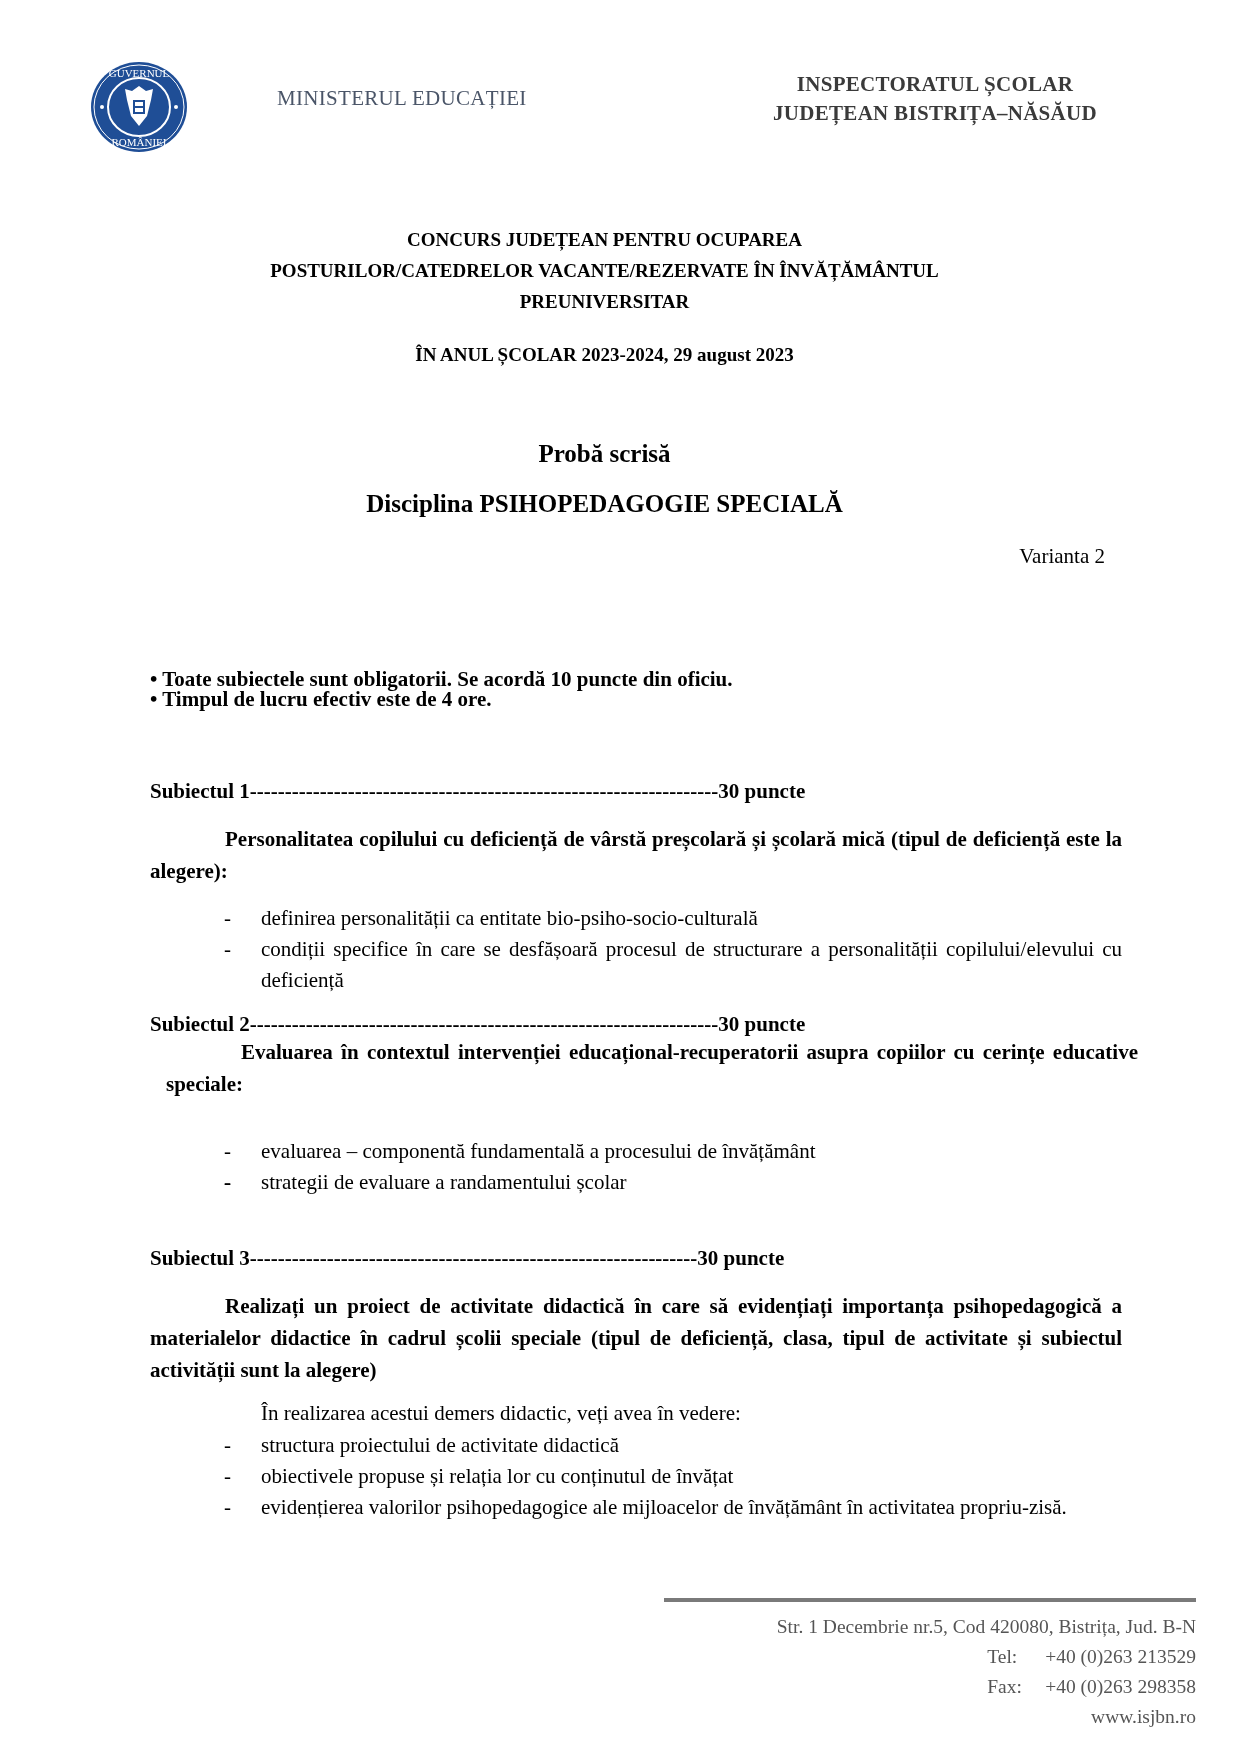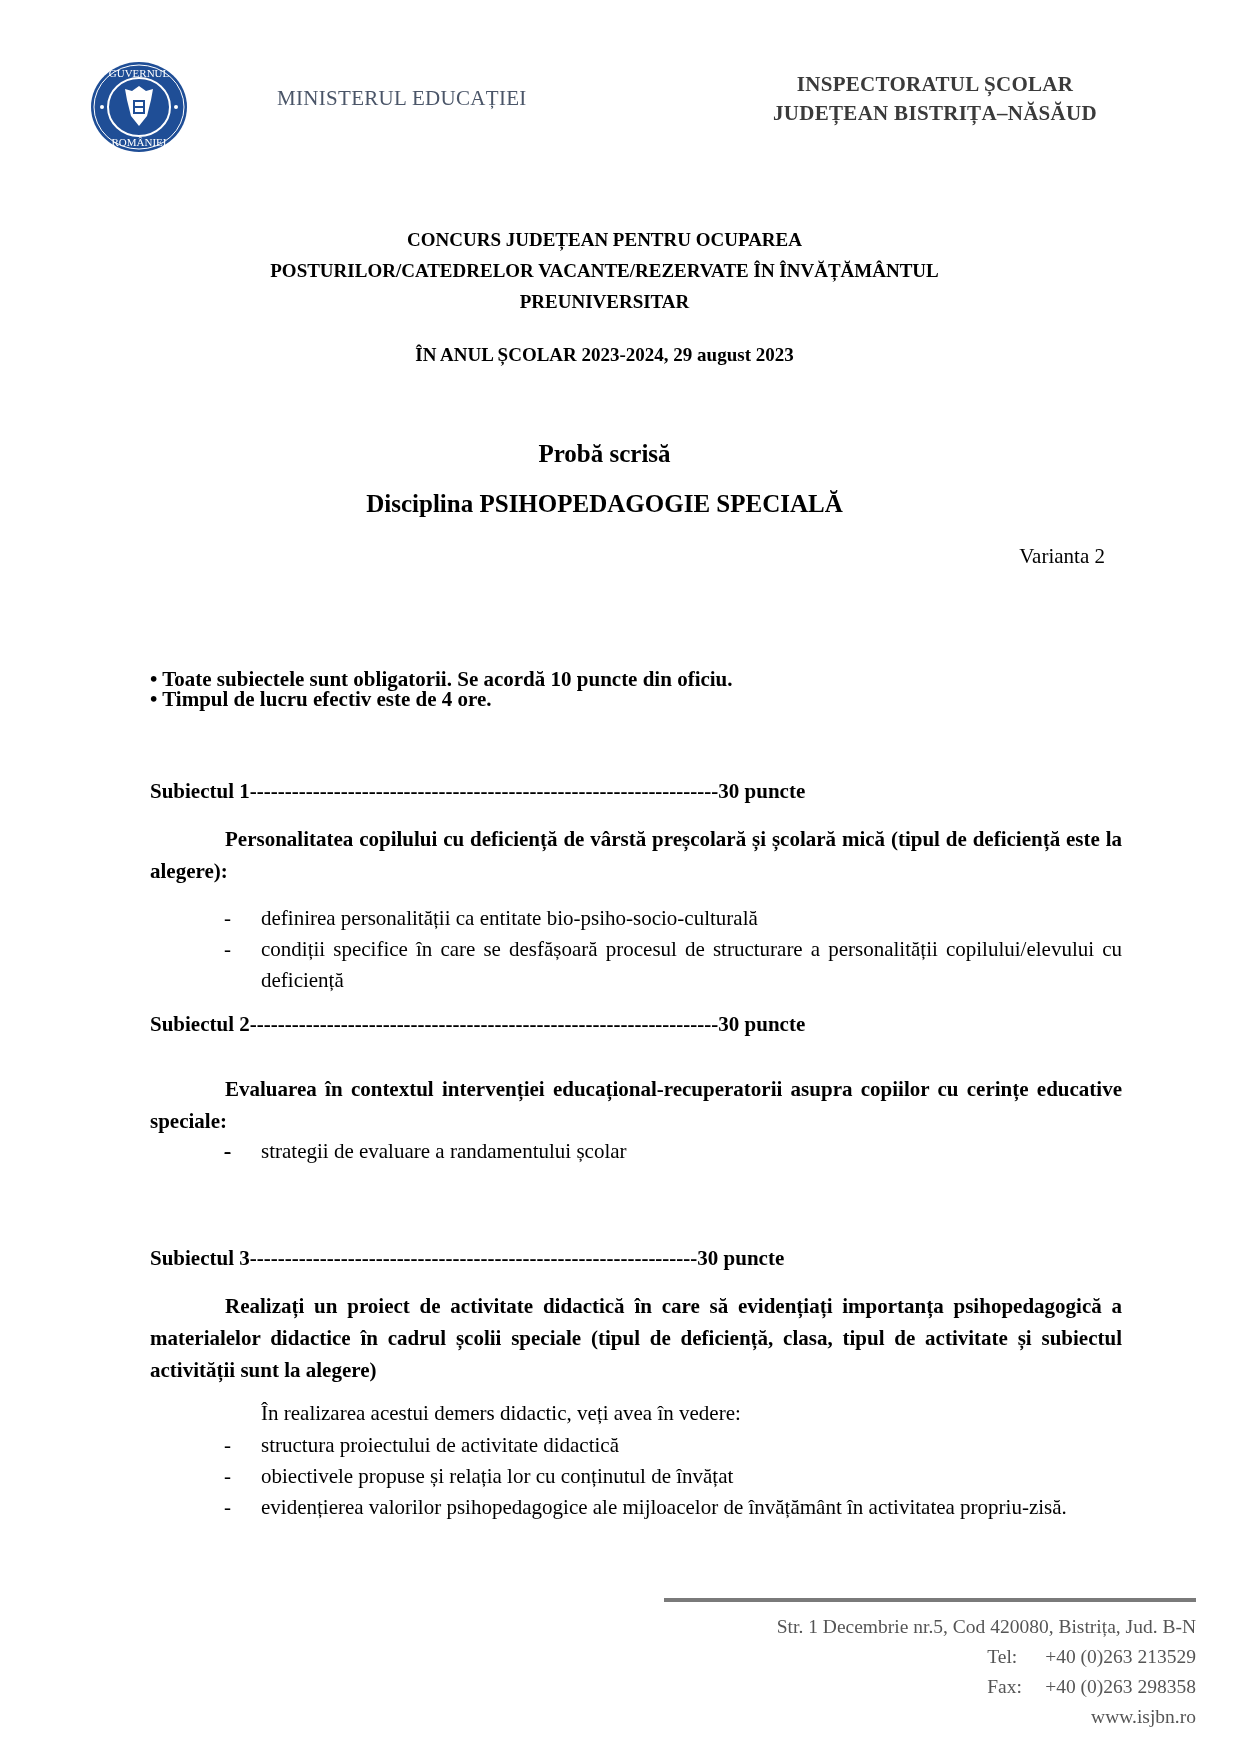--- a/index.html
+++ b/index.html
@@ -64,23 +64,23 @@
 <div class="abs note" style="top:687px;">• Timpul de lucru efectiv este de 4 ore.</div>
 
 <div class="abs subj-head" style="top:779px;">Subiectul 1-------------------------------------------------------------------30 puncte</div>
 <div class="abs para" style="top:823px;">Personalitatea copilului cu deficiență de vârstă preșcolară și școlară mică (tipul de deficiență este la alegere):</div>
 <div class="abs list" style="top:903px;">
   <div class="item"><span class="dash">-</span><span>definirea personalității ca entitate bio-psiho-socio-culturală</span></div>
   <div class="item"><span class="dash">-</span><span>condiții specifice în care se desfășoară procesul de structurare a personalității copilului/elevului cu deficiență</span></div>
 </div>
 
 <div class="abs subj-head" style="top:1012px;">Subiectul 2-------------------------------------------------------------------30 puncte</div>
-<div class="abs para" style="top:1073px;">Evaluarea în contextul intervenției educațional-recuperatorii asupra copiilor cu cerințe educative speciale:</div>
+<div class="abs para" style="top:1036px;margin-left:16px;">Evaluarea în contextul intervenției educațional-recuperatorii asupra copiilor cu cerințe educative speciale:</div>
 <div class="abs list" style="top:1136px;">
-  <div class="item"><span class="dash">-</span></div>
+  <div class="item"><span class="dash">-</span><span>evaluarea – componentă fundamentală a procesului de învățământ</span></div>
   <div class="item"><span class="dash">-</span></div>
   <div class="item"><span class="dash">-</span><span>strategii de evaluare a randamentului școlar</span></div>
 </div>
 
 <div class="abs subj-head" style="top:1246px;">Subiectul 3----------------------------------------------------------------30 puncte</div>
 <div class="abs para" style="top:1290px;">Realizați un proiect de activitate didactică în care să evidențiați importanța psihopedagogică a materialelor didactice în cadrul școlii speciale (tipul de deficiență, clasa, tipul de activitate și subiectul activității sunt la alegere)</div>
 <div class="abs intro" style="top:1401px;">În realizarea acestui demers didactic, veți avea în vedere:</div>
 <div class="abs list" style="top:1430px;">
   <div class="item"><span class="dash">-</span><span>structura proiectului de activitate didactică</span></div>
   <div class="item"><span class="dash">-</span><span>obiectivele propuse și relația lor cu conținutul de învățat</span></div>

